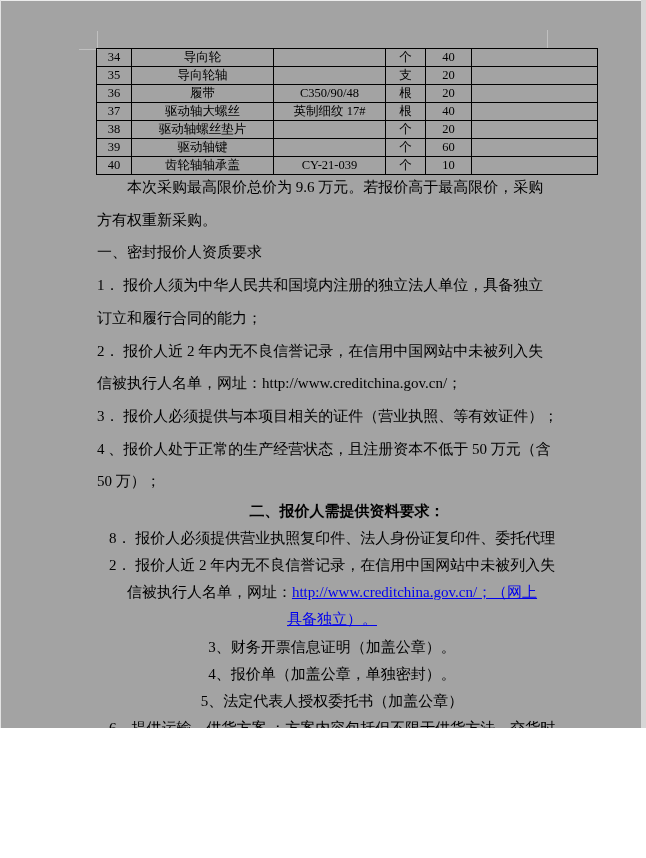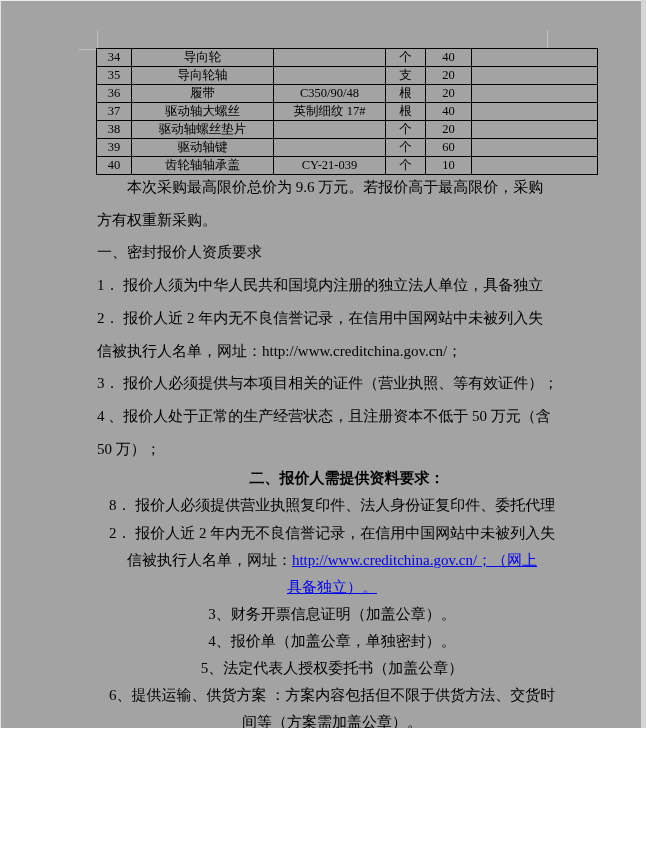--- a/index.html
+++ b/index.html
@@ -145,20 +145,21 @@
       </tr>
     </tbody>
   </table>
 
   <div class="doc-text">
 
     <div class="line-a indent">本次采购最高限价总价为 9.6 万元。若报价高于最高限价，采购</div>
     <div class="line-a">方有权重新采购。</div>
     <div class="line-a">一、密封报价人资质要求</div>
     <div class="line-a">1． 报价人须为中华人民共和国境内注册的独立法人单位，具备独立</div>
+    <div class="line-a">订立和履行合同的能力；</div>
     <div class="line-a">2． 报价人近 2 年内无不良信誉记录，在信用中国网站中未被列入失</div>
     <div class="line-a">信被执行人名单，网址：http://www.creditchina.gov.cn/；</div>
     <div class="line-a">3． 报价人必须提供与本项目相关的证件（营业执照、等有效证件）；</div>
     <div class="line-a">4 、报价人处于正常的生产经营状态，且注册资本不低于 50 万元（含</div>
     <div class="line-a">50 万）；</div>
 
     <div class="line-b indent bold">二、报价人需提供资料要求：</div>
     <div class="line-b">8． 报价人必须提供营业执照复印件、法人身份证复印件、委托代理</div>
     <div class="line-b">2． 报价人近 2 年内无不良信誉记录，在信用中国网站中未被列入失</div>
     <div class="line-b">

